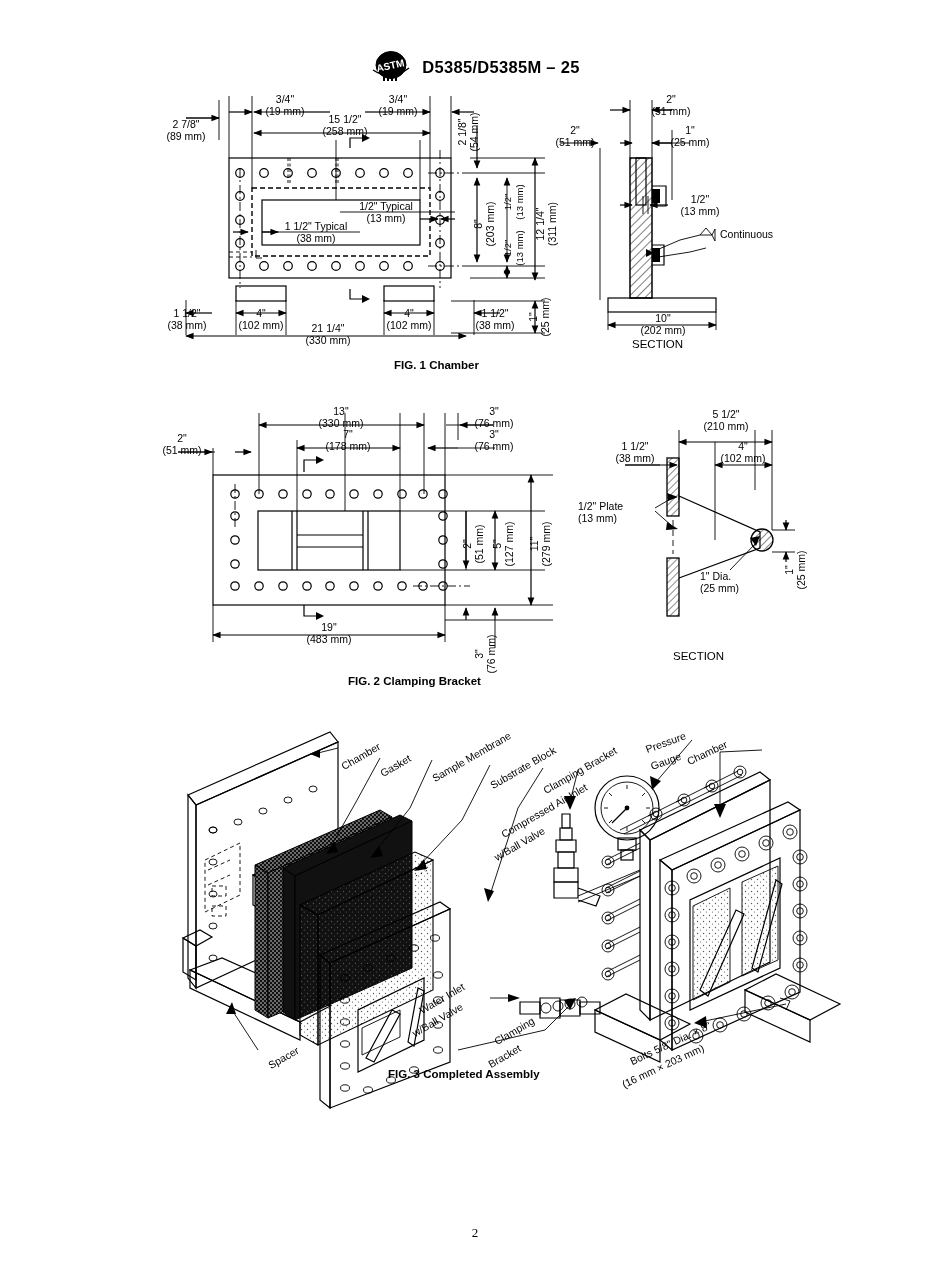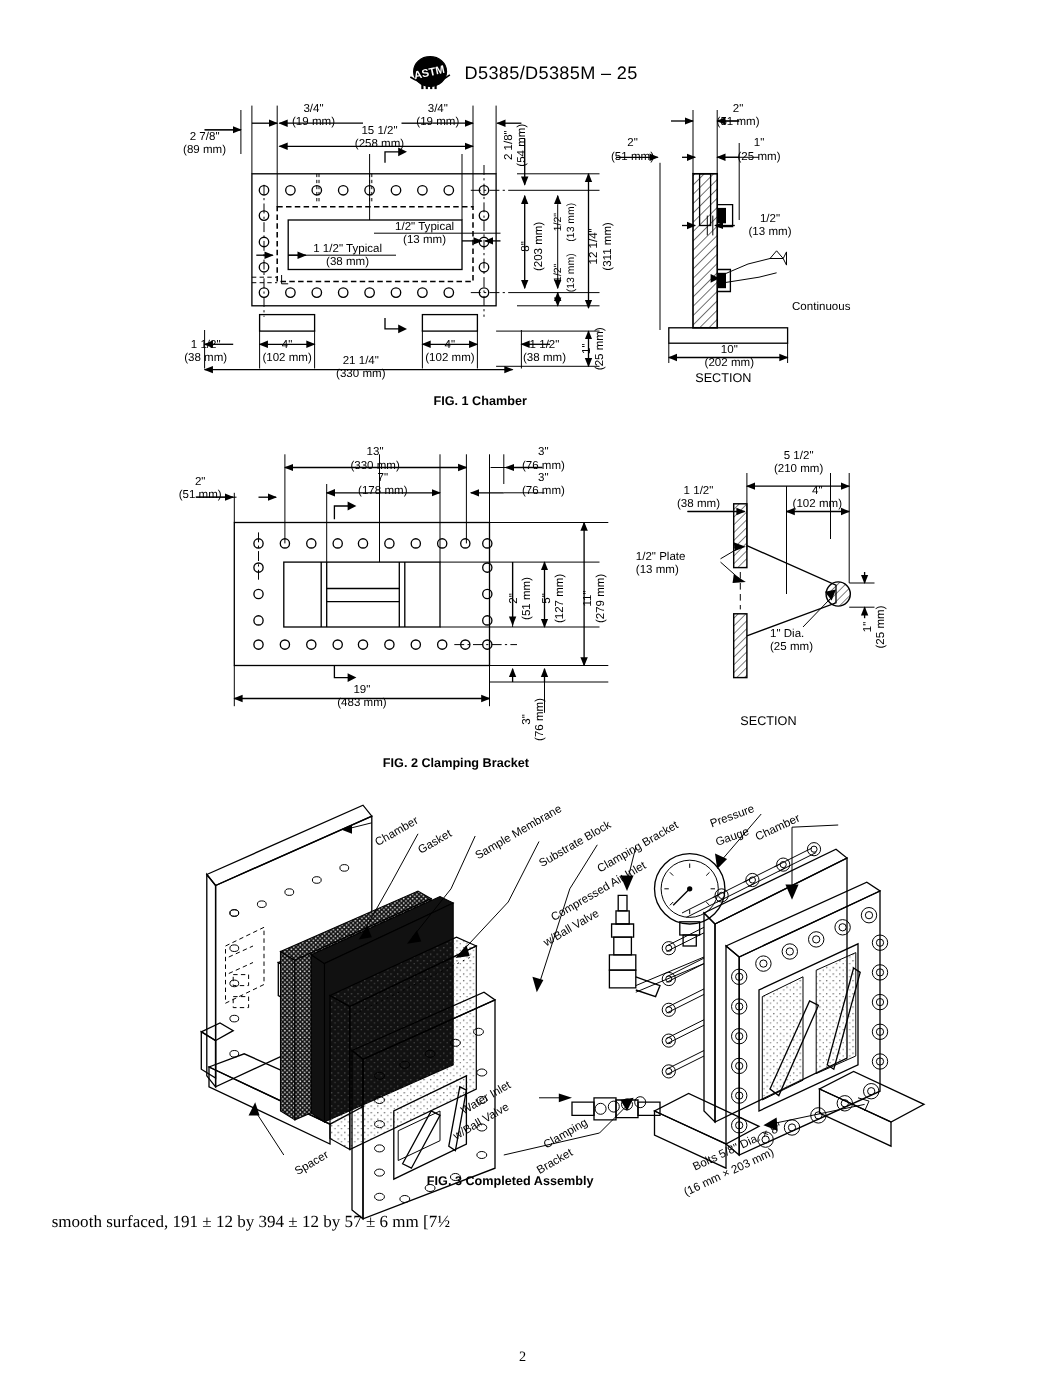--- a/index.html
+++ b/index.html
@@ -6,31 +6,31 @@
   body{
     width:950px;height:1272px;position:relative;overflow:hidden;
     font-family:"Liberation Sans",sans-serif;color:#000;
   }
   .page{position:absolute;inset:0;}
 
   
   .hdr{position:absolute;left:0;top:50px;width:950px;text-align:center;}
   .hdr-inner{display:inline-flex;align-items:center;gap:10px;}
   .astm-logo{width:42px;height:34px;display:block;}
-  .hdr-title{font-size:16.5px;font-weight:normal;letter-spacing:.3px;}
+  .hdr-title{font-size:16.5px;font-weight:bold;letter-spacing:.3px;}
 
   
   .fig{position:absolute;}
 
   .dimtxt{position:absolute;font-size:10.5px;line-height:12px;text-align:center;white-space:nowrap;}
   .dimtxt .u{display:block;}
   .rot90{transform:rotate(-90deg);}
   .cap{position:absolute;font-size:11.5px;font-weight:bold;white-space:nowrap;}
   .seclbl{position:absolute;font-size:11.5px;white-space:nowrap;}
-  .lbl{position:absolute;font-size:10.5px;white-space:nowrap;margin-top:45px;}
+  .lbl{position:absolute;font-size:10.5px;white-space:nowrap;}
 
   
   .isolbl{position:absolute;font-size:10.5px;white-space:nowrap;transform-origin:left bottom;}
 
   
   .para{position:absolute;left:47px;top:1100px;width:520px;
         font-family:"Liberation Serif",serif;font-size:15.5px;line-height:22px;}
   .pgno{position:absolute;left:0;top:1225px;width:950px;text-align:center;
         font-family:"Liberation Serif",serif;font-size:13px;}
 
@@ -495,21 +495,21 @@
     <div class="dimtxt" style="left:700px;top:190px;width:76px;text-align:left;">
       <span>1" Dia.</span>
       <span class="u">(25 mm)</span>
     </div>
     <div class="dimtxt rot90" style="left:768px;top:178px;width:54px;">
       <span>1"</span>
       <span class="u">(25 mm)</span>
     </div>
 
     <div class="seclbl" style="left:673px;top:270px;">SECTION</div>
-    <div class="cap" style="left:348px;top:308px;">FIG. 2 Clamping Bracket</div>
+    <div class="cap" style="left:348px;top:295px;">FIG. 2 Clamping Bracket</div>
   </div>
 
   <div class="fig" style="left:0;top:710px;width:950px;height:390px;">
 
     <svg width="950" height="390" style="position:absolute;left:0;top:0;">
       <defs>
         <pattern id="speck" width="6" height="6" patternUnits="userSpaceOnUse">
           <circle cx="1.5" cy="1.5" r="0.7" fill="#555"></circle>
           <circle cx="4.5" cy="4" r="0.6" fill="#555"></circle>
         </pattern>
@@ -779,18 +779,17 @@
     <div class="isolbl" style="left:416px;top:317px;transform:rotate(-30deg);">w/Ball Valve</div>
     <div class="isolbl" style="left:498px;top:325px;transform:rotate(-30deg);">Clamping</div>
     <div class="isolbl" style="left:492px;top:348px;transform:rotate(-30deg);">Bracket</div>
     <div class="isolbl" style="left:633px;top:345px;transform:rotate(-25deg);">Bolts 5/8" Dia. × 8"</div>
     <div class="isolbl" style="left:625px;top:368px;transform:rotate(-25deg);">(16 mm × 203 mm)</div>
 
     <div class="cap" style="left:388px;top:358px;">FIG. 3 Completed Assembly</div>
   </div>
 
   <div class="para">
-    <div>smooth surfaced, 191 ± 12 by 394 ± 12 by 57 ± 6 mm [7½</div>
   </div>
 
   <div class="pgno">2</div>
 
 </div>
 
 </body></html>

